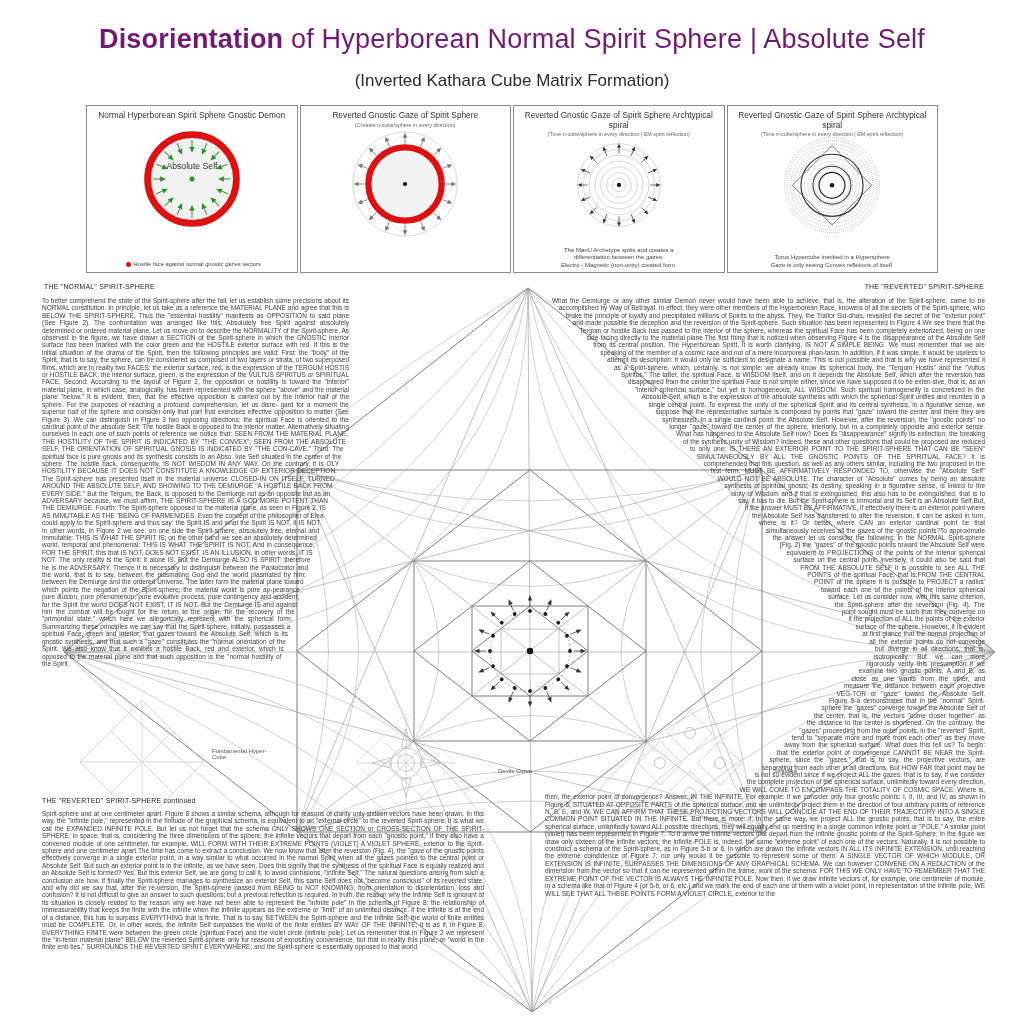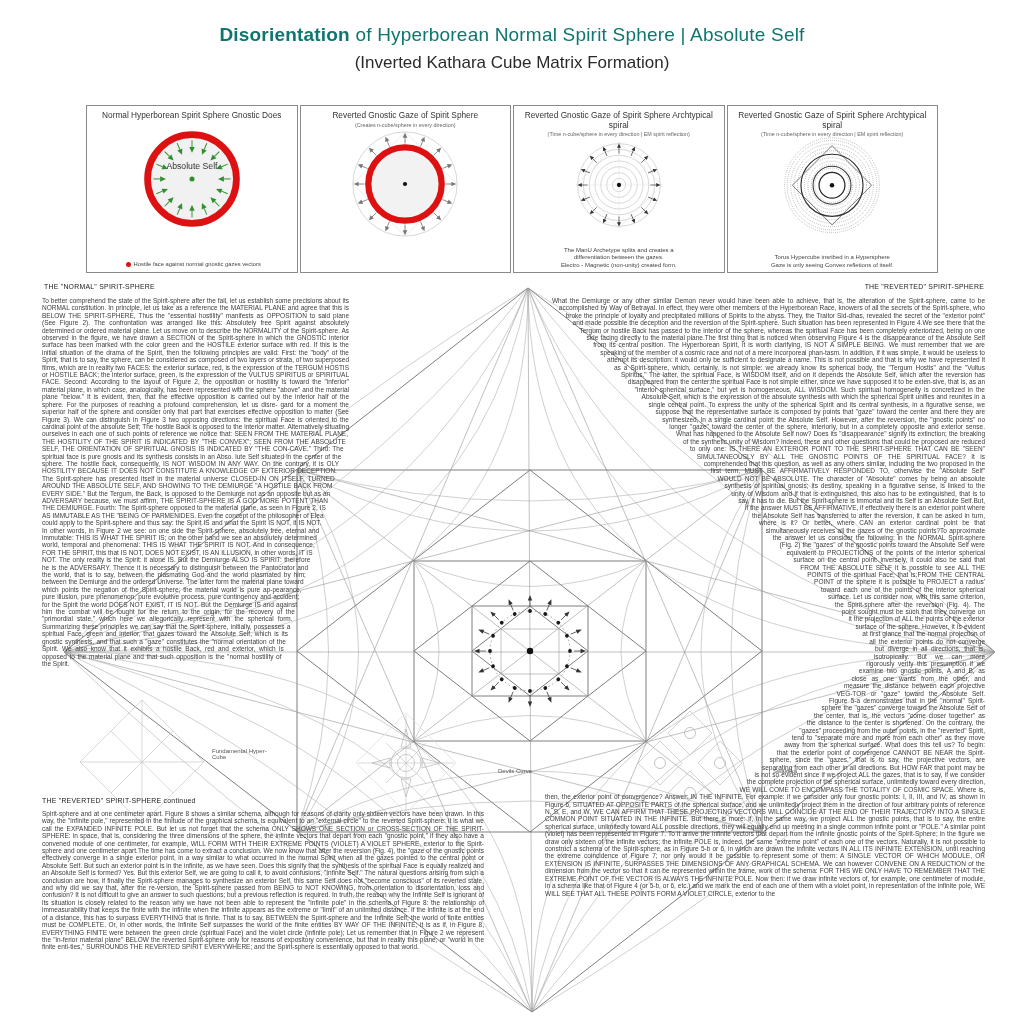--- a/index.html
+++ b/index.html
@@ -2,23 +2,23 @@
 <html><head>
 <meta charset="utf-8">
 <style>
   html,body{margin:0;padding:0;}
   body{
     width:1024px;height:1024px;position:relative;overflow:hidden;
     background:#ffffff;font-family:"Liberation Sans",sans-serif;color:#3d3d3d;
   }
   
   .title-wrap{position:absolute;top:24px;left:0;width:1024px;text-align:center;z-index:5;}
-  .main-title{font-size:19px;color:#0f766e;letter-spacing:.2px;}
+  .main-title{font-size:27px;color:#701a75;letter-spacing:.2px;}
   .main-title b{font-weight:bold;}
-  .sub-title{font-size:17px;color:#2a2a2a;margin-top:7px;}
+  .sub-title{font-size:17px;color:#2a2a2a;margin-top:16px;}
   
   .panels{position:absolute;left:86px;top:105px;width:852px;height:168px;display:flex;gap:2px;z-index:4;}
   .panel{flex:1 1 0;background:#fff;border:1px solid #8a8a8a;position:relative;padding:5px 3px 3px 3px;box-sizing:border-box;}
   .panel-title{font-size:8.3px;line-height:1.15;text-align:center;color:#333;}
   .panel-subtitle{font-size:5.4px;text-align:center;color:#666;margin-top:1px;}
   .panel-fig{display:block;margin:0 auto;}
   .panel-caption{position:absolute;left:3px;right:3px;bottom:3px;font-size:6px;line-height:1.25;text-align:center;color:#444;white-space:pre-line;}
   .legend-row{position:absolute;left:6px;right:3px;bottom:5px;font-size:5.8px;color:#444;display:flex;align-items:center;justify-content:center;gap:3px;}
   .legend-dot{width:5px;height:5px;border-radius:50%;background:#dd1111;flex:0 0 auto;}
   
@@ -168,21 +168,21 @@
 </svg>
 
 <div class="title-wrap">
   <div class="main-title"><b>Disorientation</b><span> of Hyperborean Normal Spirit Sphere | Absolute Self</span></div>
   <div class="sub-title">(Inverted Kathara Cube Matrix Formation)</div>
 </div>
 
 <div class="panels">
 
   <div class="panel">
-    <div class="panel-title">Normal Hyperborean Spirit Sphere Gnostic Does</div>
+    <div class="panel-title">Normal Hyperborean Spirit Sphere Gnostic Demon</div>
     <svg class="panel-fig" width="160" height="112" viewBox="0 0 160 116">
       <defs>
         <g id="p1a">
             <line x1="0" y1="-40" x2="0" y2="-33" stroke="#2f8f2f" stroke-width="1"></line>
             <path d="M0,-27 L-2.8,-33 L2.8,-33 Z" fill="#2f8f2f"></path>
           </g>
       </defs>
       <circle cx="80" cy="60" r="46" fill="#f1f1f1" stroke="#dd1111" stroke-width="7"></circle>
       <use href="#p1a" transform="translate(80,60) rotate(0)"></use>
         <use href="#p1a" transform="translate(80,60) rotate(22.5)"></use>

